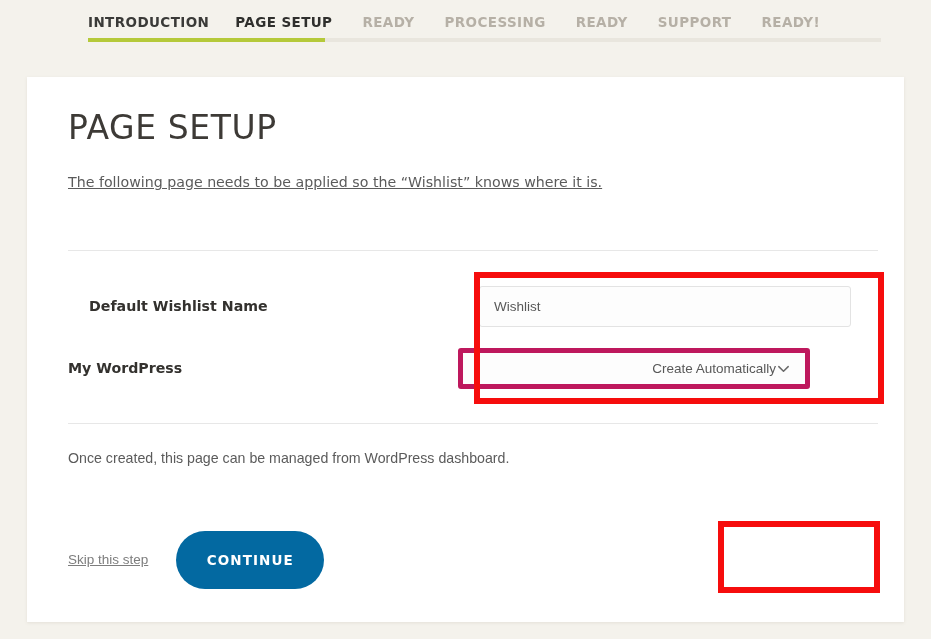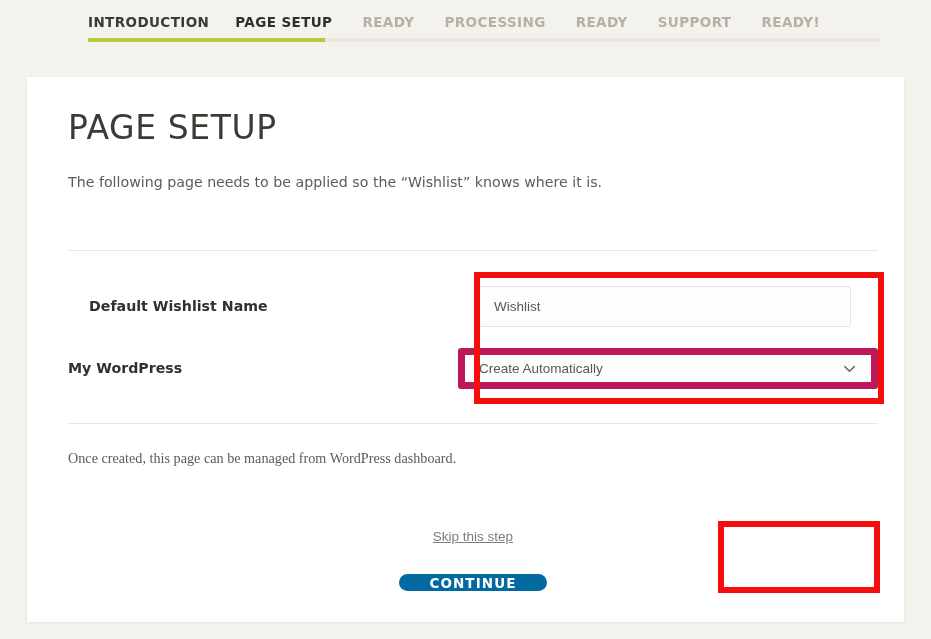--- a/index.html
+++ b/index.html
@@ -92,20 +92,21 @@
     left: 41px;
     top: 95px;
     width: 810px;
   }
   .intro p {
     margin: 0 0 9px 0;
     font-family: "DejaVu Sans", sans-serif;
     font-size: 14.2px;
     color: #5b5b5b;
     line-height: 20px;
+    text-decoration: underline;
   }
 
   .divider {
     position: absolute;
     left: 41px;
     width: 810px;
     height: 1px;
     background: #e7e7e7;
   }
   .divider.top { top: 173px; }
@@ -148,29 +149,29 @@
     border-radius: 3px;
     background: #fdfdfd;
     padding: 4px 14px;
     font-family: "Liberation Sans", sans-serif;
     font-size: 13.5px;
     color: #585858;
     outline: none;
   }
   .select-box {
     box-sizing: border-box;
-    width: 420px;
+    width: 352px;
     height: 41px;
-    border: 7px solid #be185d;
+    border: 5px solid #be185d;
     border-radius: 3px;
     background: #fdfdfd;
     padding: 0 14px;
     display: flex;
     align-items: center;
-    justify-content: space-between;
+    justify-content: flex-end;
     cursor: pointer;
     user-select: none;
   }
   .select-value {
     font-family: "Liberation Sans", sans-serif;
     font-size: 13.5px;
     color: #585858;
   }
   .chevron {
     width: 15px;
@@ -196,37 +197,36 @@
     left: 718px;
     top: 521px;
     width: 162px;
     height: 72px;
   }
 
   .note {
     position: absolute;
     left: 41px;
     top: 371px;
-    font-family: Liberation Serif, serif;
+    font-family: Liberation Sans, sans-serif;
     font-size: 14.2px;
     color: #5b5b5b;
     line-height: 20px;
   }
 
   
   .actions {
     position: absolute;
     left: 41px;
     top: 452px;
     width: 810px;
     height: 62px;
     display: flex;
     align-items: center;
     gap: 28px;
-    flex-direction: column;
   }
   .skip-link {
     font-family: "Liberation Sans", sans-serif;
     font-size: 13.5px;
     color: #7d7d7d;
     text-decoration: underline;
     cursor: pointer;
     margin-bottom: 2px;
   }
   .continue-btn {

